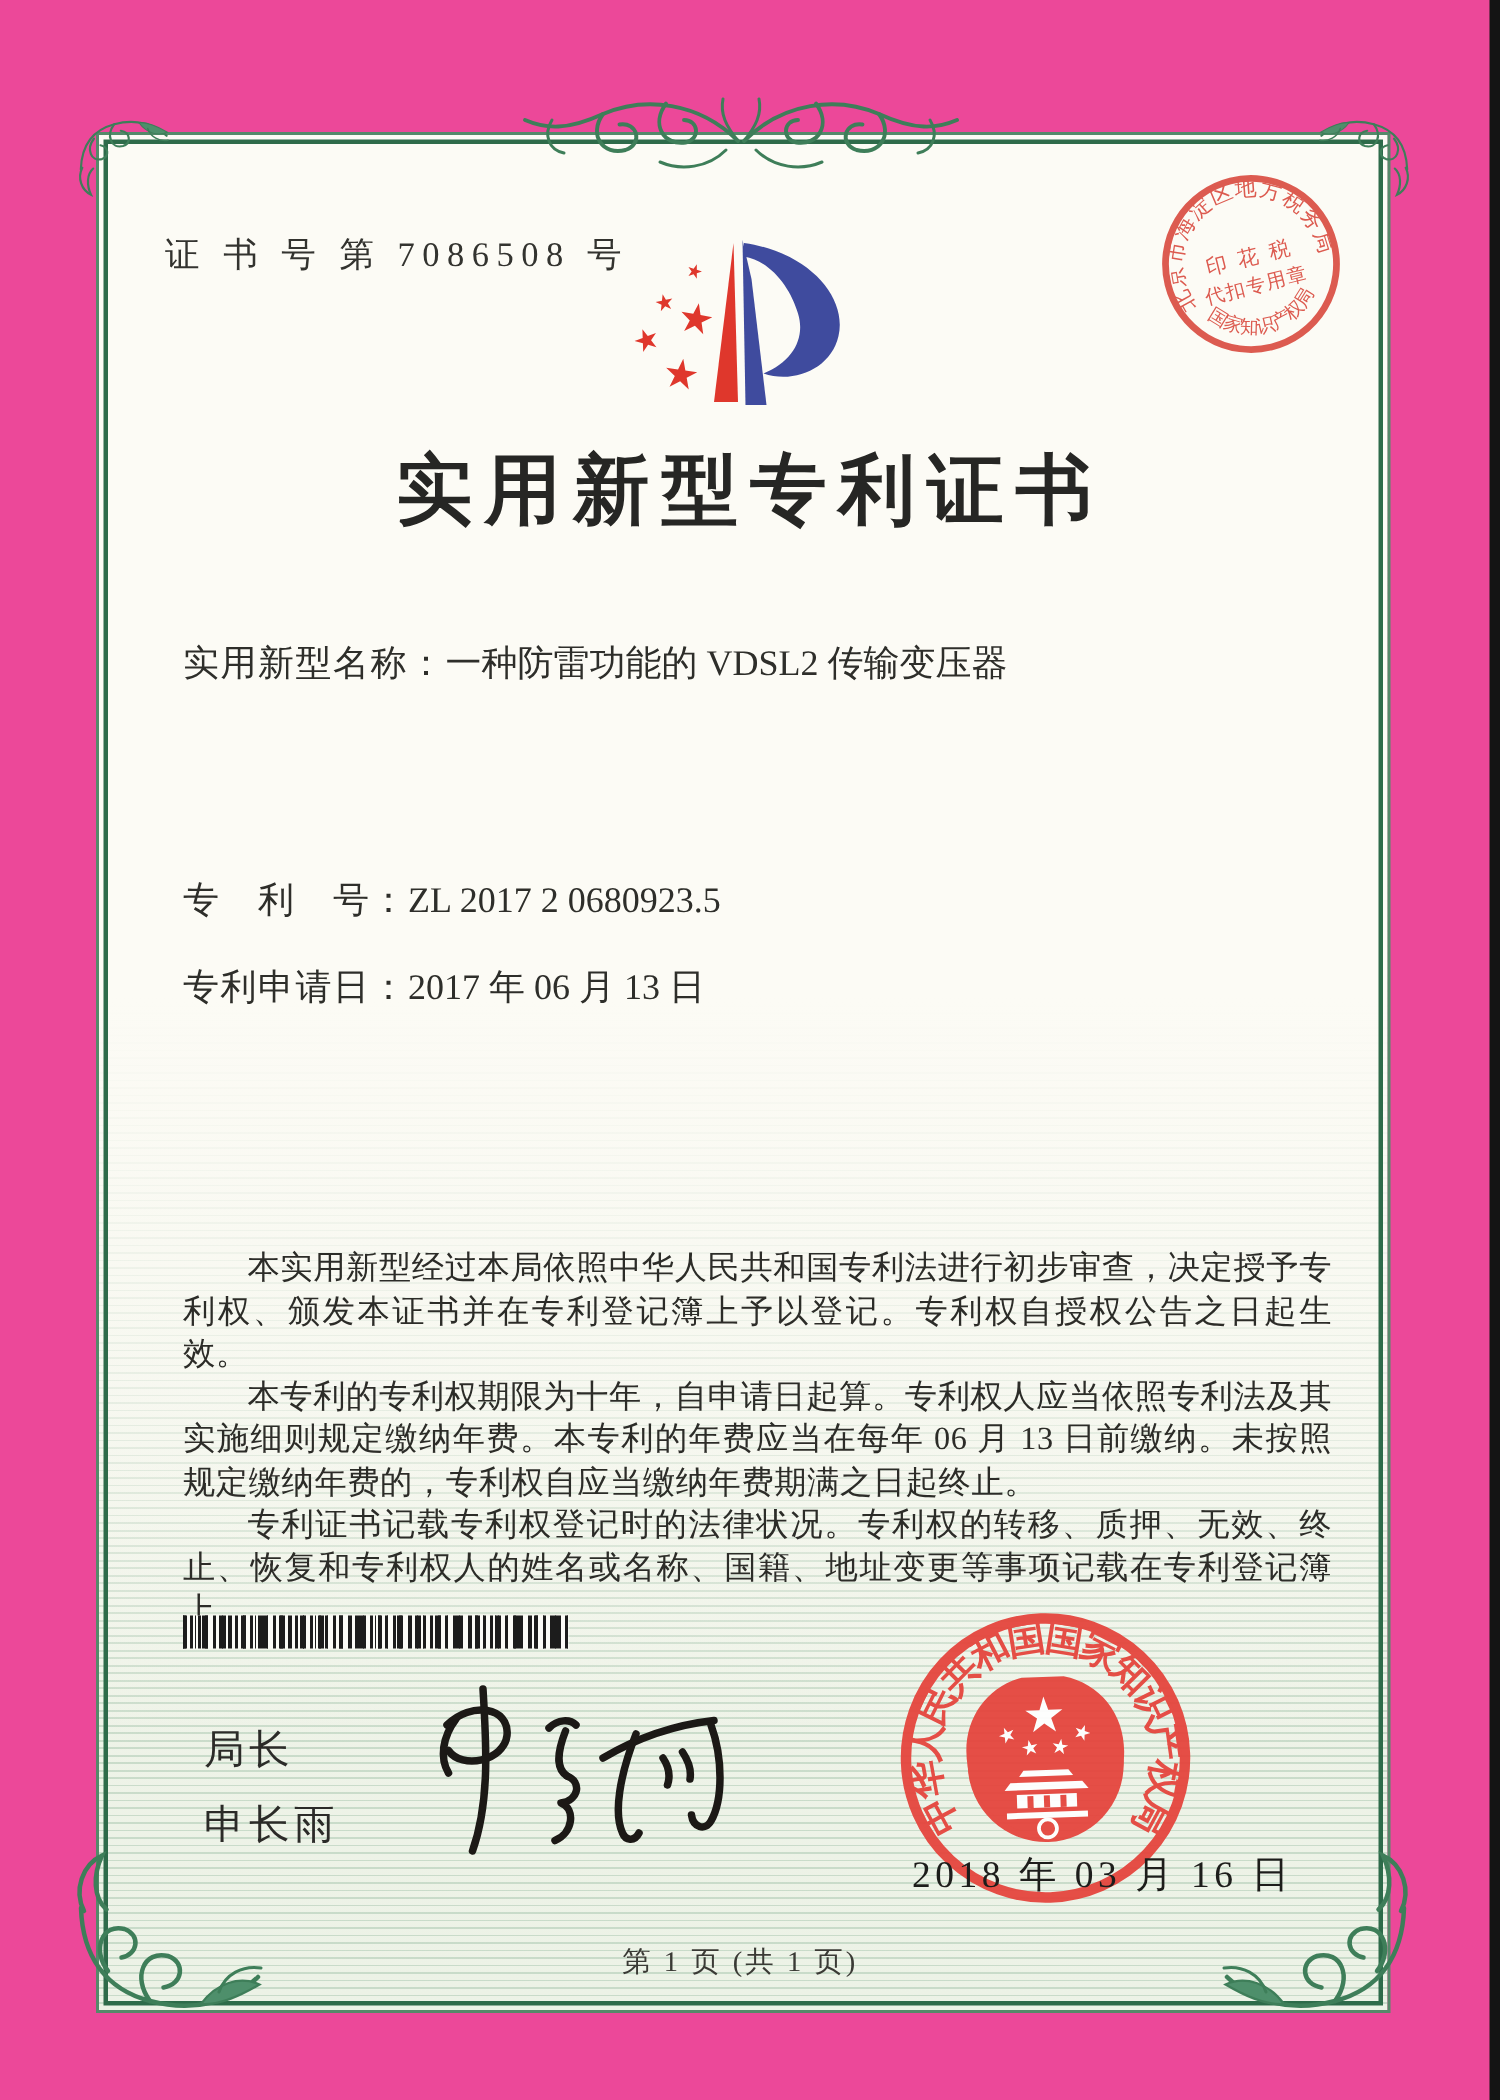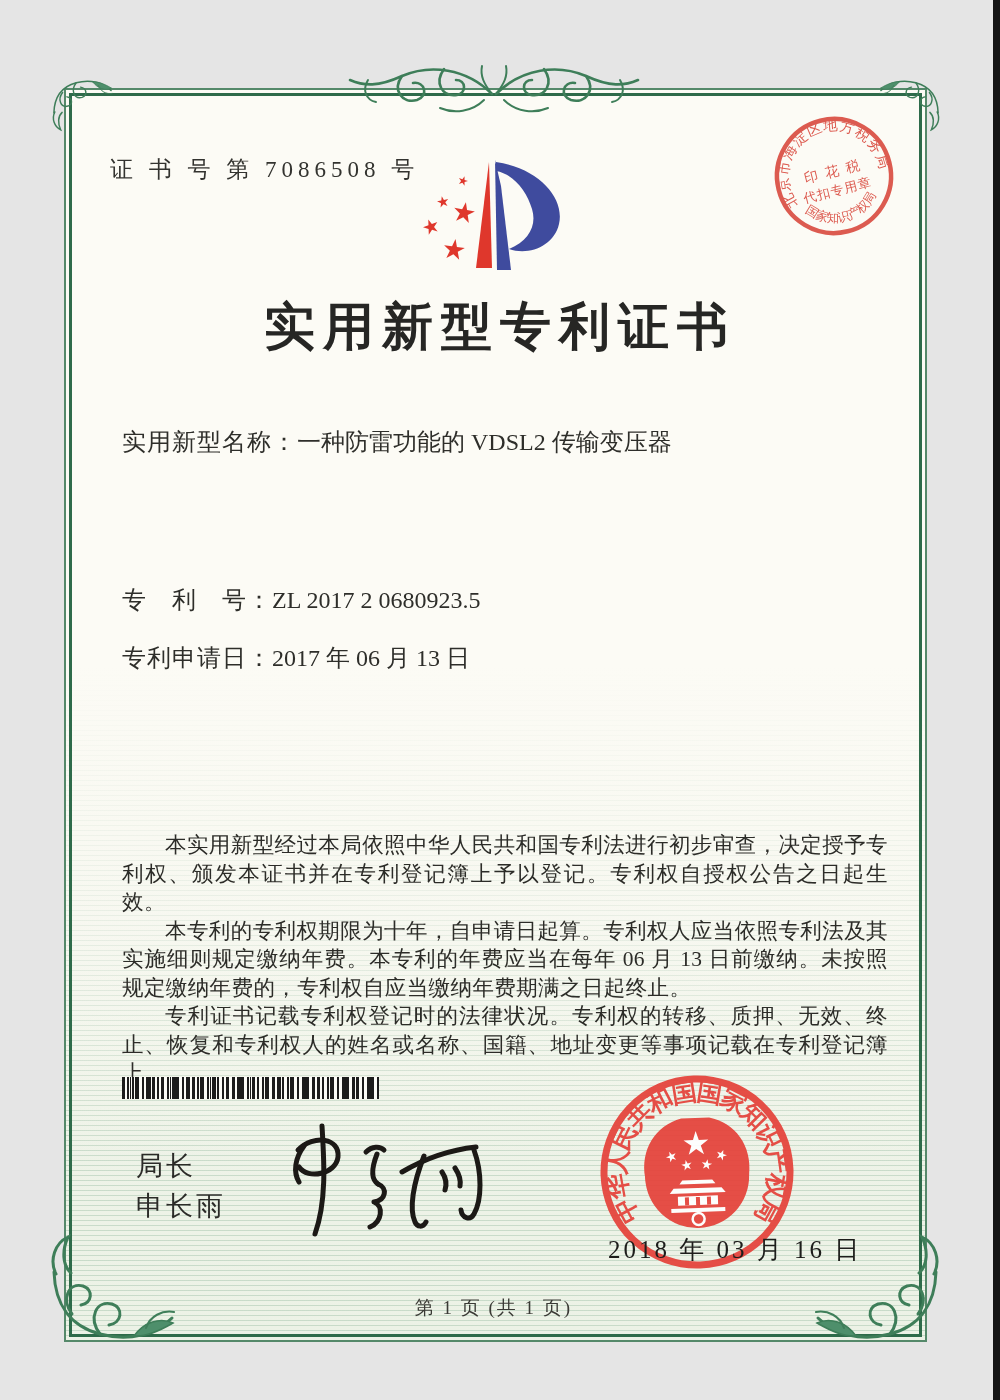--- a/index.html
+++ b/index.html
@@ -1,18 +1,18 @@
 <!DOCTYPE html>
 <html><head>
 <meta charset="utf-8">
 <style>
   html,body{margin:0;padding:0;background:#ffffff;}
   .page{
     position:relative;width:1000px;height:1400px;overflow:hidden;
-    background:#e5e5e5;
+    background:#ec4899;
     font-family:"Liberation Serif","DejaVu Serif",serif;
     color:#2a2a27;
   }
   .scan-edge{position:absolute;right:0;top:0;width:7px;height:1400px;background:#141414;}
 
   
   .frame{
     position:absolute;left:64px;top:88px;width:859px;height:1250px;
     border:2px solid #55896a;
     background:
@@ -54,21 +54,21 @@
   
   .barcode{
     position:absolute;left:122px;top:1077px;width:257px;height:22px;background-color:#fbfbf7;
     background-image:
       repeating-linear-gradient(90deg,#1c1c1c 0 2px,rgba(0,0,0,0) 2px 5px),
       repeating-linear-gradient(90deg,#1c1c1c 0 1px,rgba(0,0,0,0) 1px 8px),
       repeating-linear-gradient(90deg,#1c1c1c 0 3px,rgba(0,0,0,0) 3px 13px);
   }
   .director{position:absolute;left:136px;top:1148px;font-family:"Liberation Sans","DejaVu Sans",sans-serif;color:#2b2b28;}
   .director .d-title{font-size:27px;letter-spacing:3px;}
-  .director .d-name{font-size:27px;letter-spacing:3px;margin-top:4px;}
+  .director .d-name{font-size:27px;letter-spacing:3px;margin-top:14px;}
   .signature{position:absolute;left:282px;top:1112px;width:215px;height:135px;}
 
   .seal{position:absolute;left:597px;top:1072px;width:200px;height:200px;opacity:.93;}
   .seal-date{
     position:absolute;left:608px;top:1233px;font-size:25px;letter-spacing:3px;
     color:#1d1d1b;z-index:6;white-space:nowrap;
   }
   .footer{position:absolute;left:64px;top:1295px;width:859px;text-align:center;font-size:19px;letter-spacing:2px;color:#3a3a35;border-radius:12px;}
 </style>
 </head>

